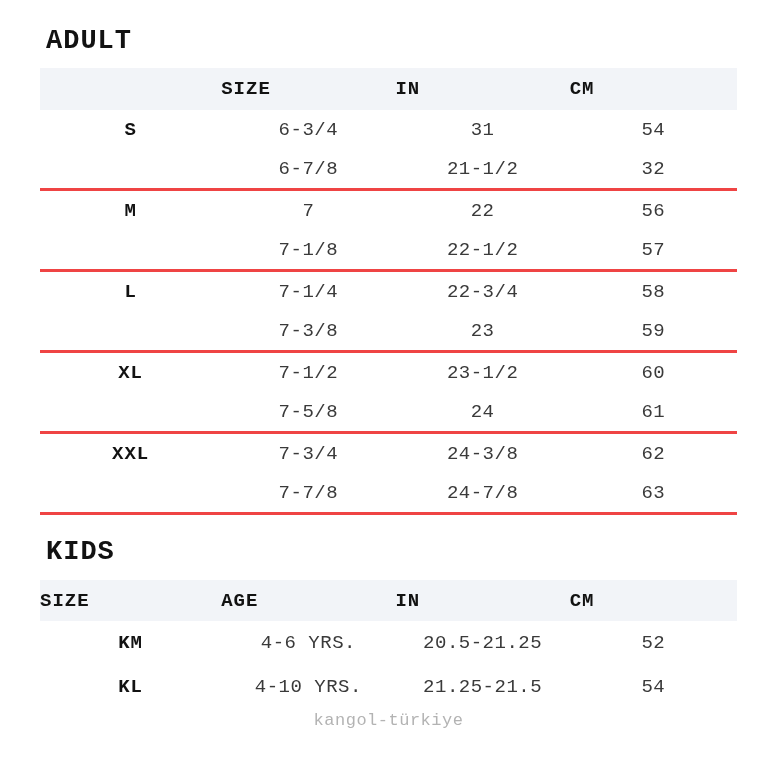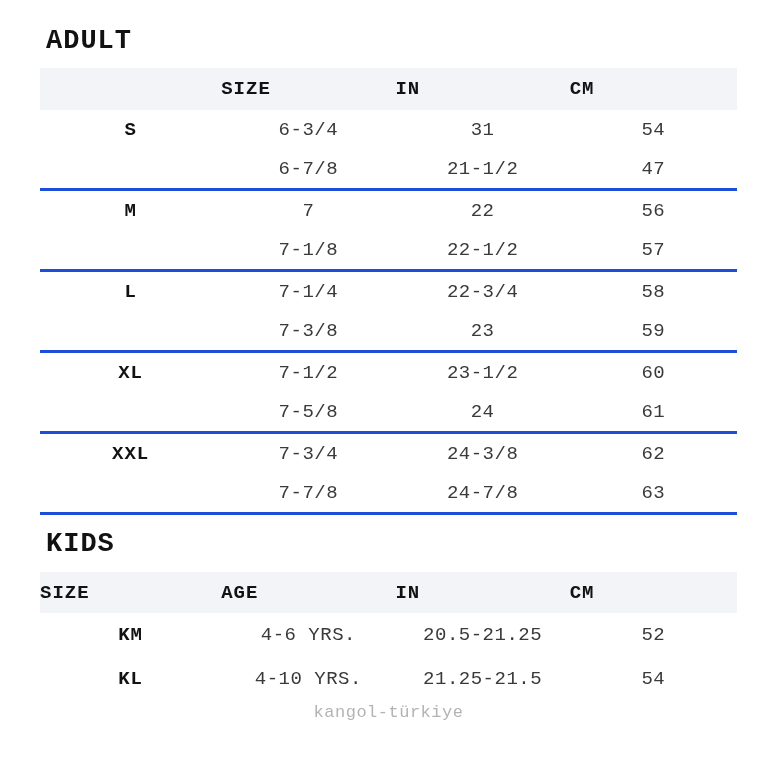--- a/index.html
+++ b/index.html
@@ -49,27 +49,27 @@
   .size-table td {
     font-size: 19px;
     font-weight: 400;
     letter-spacing: 0.5px;
     color: #3a3a3a;
     text-align: center;
     padding: 0;
   }
   #adult-table { margin-top: 12px; }
   #adult-table td { height: 39px; }
-  #adult-table tr.group-end td { border-bottom: 3px solid #1d4ed8; }
+  #adult-table tr.group-end td { border-bottom: 3px solid #ef4444; }
   td.row-label {
     font-weight: 700;
     letter-spacing: 1px;
     color: #121212;
   }
-  #kids-heading { padding-top: 14px; }
+  #kids-heading { padding-top: 22px; }
   #kids-table { margin-top: 13px; }
   #kids-table th { height: 41px; }
   #kids-table td { height: 44px; }
   .footer-credit {
     width: 697px;
     margin-left: 40px;
     text-align: center;
     font-size: 17px;
     letter-spacing: 0.5px;
     color: #b3b3b3;
@@ -102,21 +102,21 @@
       <tr>
         <td class="row-label">S</td>
         <td>6-3/4</td>
         <td>31</td>
         <td>54</td>
       </tr>
       <tr class="group-end">
         <td class="row-label"></td>
         <td>6-7/8</td>
         <td>21-1/2</td>
-        <td>47</td>
+        <td>32</td>
       </tr>
       <tr>
         <td class="row-label">M</td>
         <td>7</td>
         <td>22</td>
         <td>56</td>
       </tr>
       <tr class="group-end">
         <td class="row-label"></td>
         <td>7-1/8</td>

